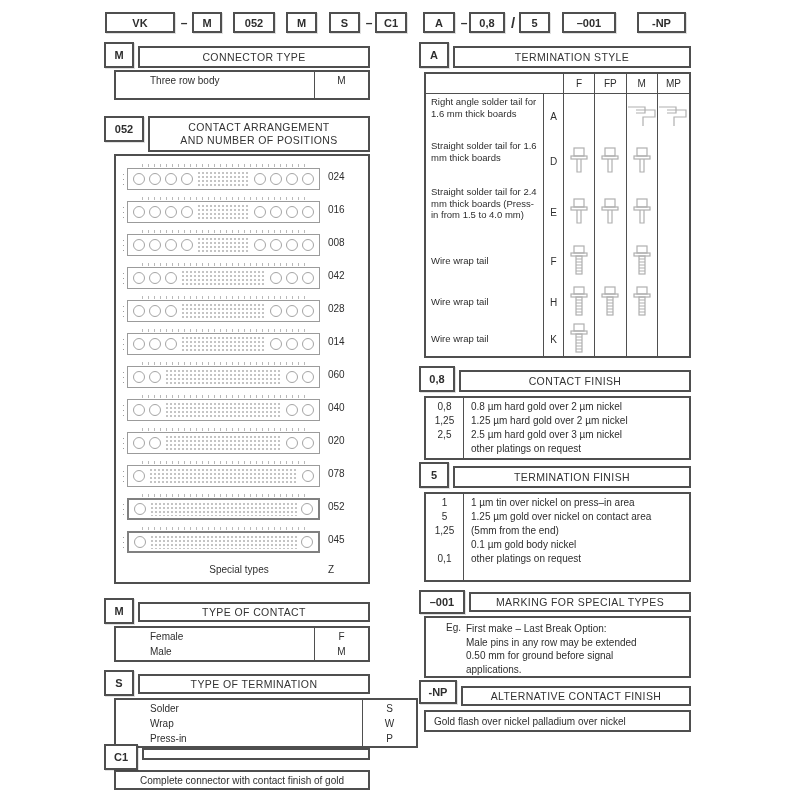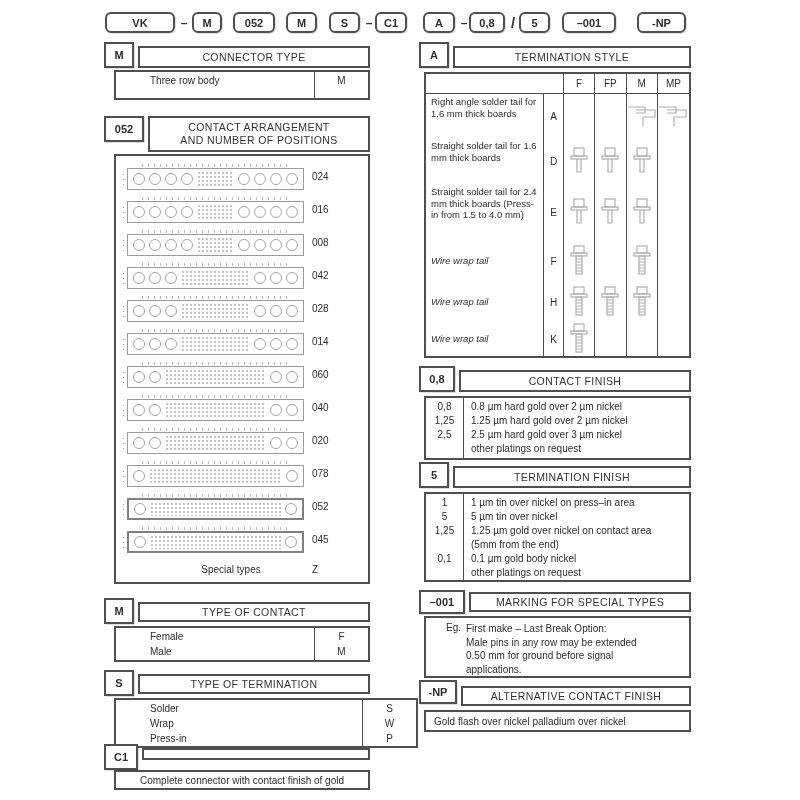--- a/index.html
+++ b/index.html
@@ -1,38 +1,38 @@
 <!DOCTYPE html>
 <html><head>
 <meta charset="utf-8">
 <style>
   *{box-sizing:border-box;margin:0;padding:0;}
   html,body{width:800px;height:800px;background:#ffffff;font-family:"Liberation Sans",sans-serif;color:#2e2e2e;}
   .page{position:relative;width:800px;height:800px;background:#fff;overflow:hidden;}
 
   
-  .pn-seg{position:absolute;top:12px;height:21px;display:flex;align-items:center;justify-content:center;border-radius:6px;}
+  .pn-seg{position:absolute;top:12px;height:21px;display:flex;align-items:center;justify-content:center;}
   .pn-box{border:2px solid #4f4f4f;background:#fff;font-weight:bold;font-size:11px;box-shadow:1px 1px 0 rgba(0,0,0,0.12);}
   .pn-sep{font-weight:bold;font-size:12px;color:#333;}
   .pn-slash{font-size:15px;font-weight:bold;color:#333;}
 
   
   .code-box{position:absolute;border:2px solid #4f4f4f;background:#fff;display:flex;align-items:center;justify-content:center;font-weight:bold;font-size:11px;box-shadow:1px 1px 0 rgba(0,0,0,0.12);z-index:2;}
   .header-bar{position:absolute;border:2px solid #4f4f4f;background:#fff;display:flex;flex-direction:column;align-items:center;justify-content:center;font-size:10.5px;letter-spacing:0.4px;color:#333;text-align:left;line-height:13px;}
   .content-box{position:absolute;border:2px solid #4f4f4f;background:#fff;}
 
   
   .kv-box{display:grid;grid-template-columns:1fr 54px;}
   .kv-labels{padding:1px 0 0 34px;}
   .kv-labels div{height:15px;font-size:10px;line-height:15px;}
   .kv-values{border-left:1.5px solid #4f4f4f;text-align:center;padding-top:1px;}
   .kv-values div{height:15px;font-size:10px;line-height:15px;}
 
   
-  .arr-list{padding:4px 22px 0 6px;display:flex;flex-direction:column;}
+  .arr-list{padding:4px 6px 0 6px;display:flex;flex-direction:column;}
   .arr-row{display:flex;align-items:center;height:33px;}
   .arr-diagram{flex:1;display:flex;flex-direction:column;justify-content:center;margin-right:8px;}
   .arr-code{width:34px;font-size:10px;}
   .numstrip{display:block;height:3px;margin:0 14px 1px 20px;background-image:repeating-linear-gradient(90deg,#b9b9b9 0 1px,transparent 1px 6px);}
   .dwrap{display:flex;align-items:center;}
   .rowletters{width:3px;height:14px;margin-right:2px;background-image:radial-gradient(circle,#9d9d9d 0.8px,transparent 1px);background-size:3px 5px;}
   .drect{flex:1;height:22px;border:1px solid #9b9b9b;display:flex;align-items:center;padding:0 5px;background:#fff;}
   .dwrap.bold .drect{border:2px solid #808080;}
   .pcg{display:flex;align-items:center;gap:4px;}
   .pc{width:12px;height:12px;border:1px solid #a5a5a5;border-radius:50%;flex:none;}
@@ -40,21 +40,21 @@
   .special-row{display:flex;align-items:center;height:26px;padding-left:28px;}
   .special-row .lbl{flex:1;font-size:10px;text-align:center;}
   .special-row .cod{width:34px;font-size:10px;}
 
   
   .ts-table{position:absolute;border:2px solid #4f4f4f;background:#fff;display:grid;grid-template-columns:118px 20px 1fr 1fr 1fr 1fr;grid-template-rows:20px 44px 46px 56px 42px 40px auto;}
   .ts-hblank{grid-column:1/3;border-bottom:1.5px solid #4f4f4f;border-right:1.5px solid #4f4f4f;}
   .ts-hcell{border-bottom:1.5px solid #4f4f4f;border-right:1.5px solid #4f4f4f;display:flex;align-items:center;justify-content:center;font-size:10px;}
   .ts-hcell.last{border-right:none;}
   .ts-desc{border-right:1.5px solid #4f4f4f;font-size:9.5px;line-height:11.5px;padding:2px 2px 0 5px;}
-  .ts-desc.center{display:flex;align-items:center;padding-top:0;font-style:italic;}
+  .ts-desc.center{display:flex;align-items:center;padding-top:0;}
   .ts-letter{border-right:1.5px solid #4f4f4f;display:flex;align-items:center;justify-content:center;font-size:10px;}
   .ts-cell{border-right:1.5px solid #4f4f4f;display:flex;align-items:center;justify-content:center;overflow:hidden;}
   .ts-cell.last{border-right:none;}
 
   
   .fin-box{display:grid;grid-template-columns:38px 1fr;}
   .fin-values{border-right:1.5px solid #4f4f4f;padding-top:2px;}
   .fin-values div{height:14px;font-size:10px;line-height:14px;text-align:center;}
   .fin-descs{padding:2px 0 0 7px;}
   .fin-descs div{height:14px;font-size:10px;line-height:14px;white-space:nowrap;}
@@ -584,21 +584,20 @@
     <div class="fin-values">
       <div>1</div>
       <div>5</div>
       <div>1,25</div>
       <div></div>
       <div>0,1</div>
       <div></div>
     </div>
     <div class="fin-descs">
       <div>1 µm tin over nickel on press–in area</div>
-      <div>5 µm tin over nickel</div>
       <div>1.25 µm gold over nickel on contact area</div>
       <div>(5mm from the end)</div>
       <div>0.1 µm gold body nickel</div>
       <div>other platings on request</div>
     </div>
   </div>
 
   <div class="code-box" style="left:419px;top:590px;width:46px;height:24px;">–001</div>
   <div class="header-bar" style="left:469px;top:592px;width:222px;height:20px;">MARKING FOR SPECIAL TYPES</div>
   <div class="content-box mark-box" style="left:424px;top:616px;width:267px;height:62px;">

